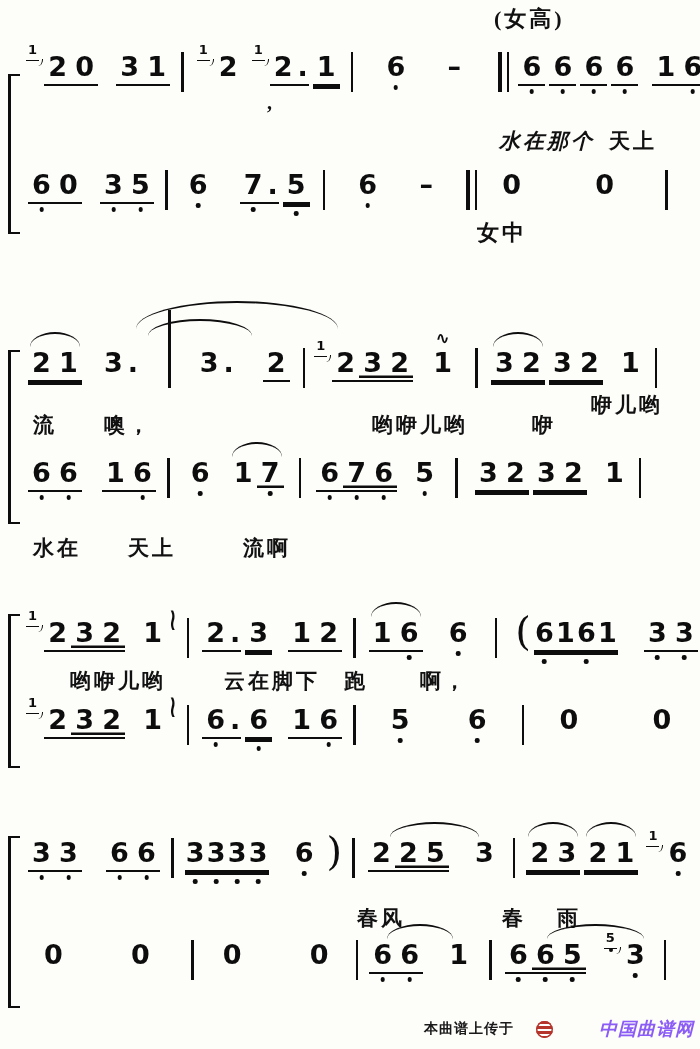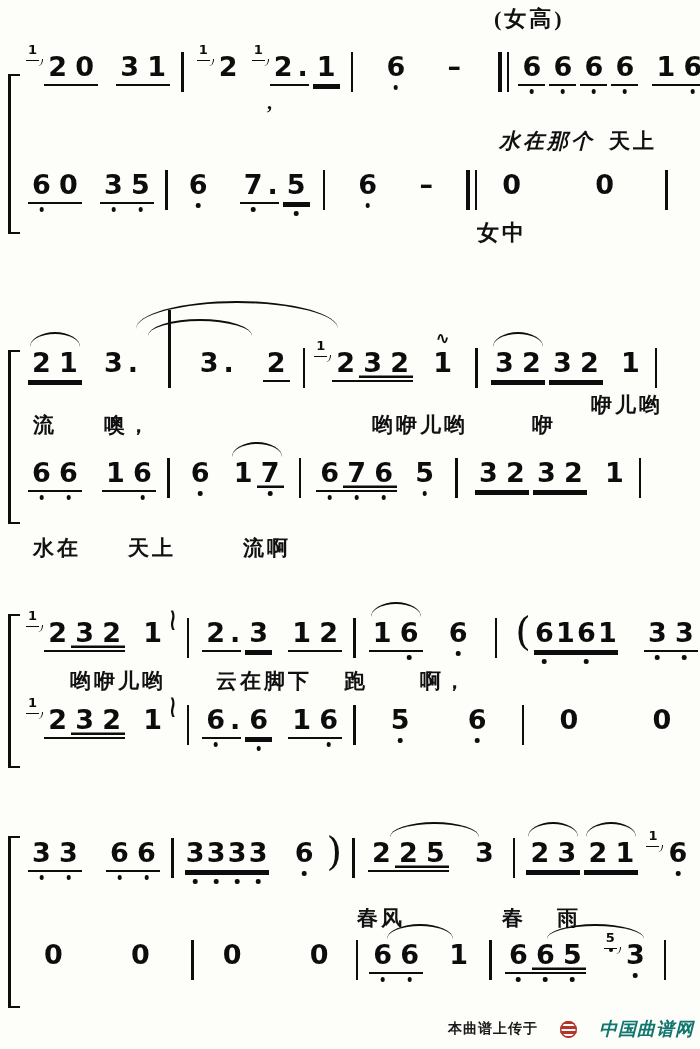--- a/index.html
+++ b/index.html
@@ -32,21 +32,21 @@
   .sysbracket{position:absolute;left:8px;width:9px;border-left:3.8px solid #0d0d0d;border-top:2.6px solid #0d0d0d;border-bottom:2.6px solid #0d0d0d;}
   .bigarc{position:absolute;border-top:2.8px solid #0d0d0d;border-radius:50% 50% 0 0/100% 100% 0 0;}
   
   .lyr{position:absolute;font:700 21px/26px "Liberation Serif",serif;letter-spacing:3px;white-space:nowrap;color:#111;}
   .pageno{position:absolute;top:1012px;left:0;right:0;text-align:center;font:400 22px/24px "DejaVu Serif",serif;letter-spacing:2px;}
   .wm{position:absolute;top:1019px;right:6px;display:flex;align-items:center;gap:22px;}
   .wm-pre{font:700 14px/18px "Liberation Serif",serif;color:#1a1a1a;letter-spacing:1px;}
   .wm-logo{width:17px;height:17px;border-radius:50%;background:
      repeating-linear-gradient(180deg,#b5342c 0 3px,#fff 3px 5px);
      box-shadow:inset 0 0 0 1.5px #b5342c;}
-  .wm-site{font:italic 800 18px/20px "Liberation Serif",serif;color:#0f766e;letter-spacing:1px;}
+  .wm-site{font:italic 800 18px/20px "Liberation Serif",serif;color:#8b5cf6;letter-spacing:1px;margin-left:24px;}
 </style>
 </head>
 <body>
 
 <div class="page">
   <div class="score">
 
     <div class="sysbracket" style="top:74px;height:156px;"></div>
     <div class="sysbracket" style="top:350px;height:170px;"></div>
     <div class="sysbracket" style="top:614px;height:150px;"></div>
@@ -328,21 +328,21 @@
           <span class="note">1</span>
         </div>
         <span class="sp" style="width: 22px;"></span>
         <div class="g u1">
           <span class="note lo">3</span>
           <span class="note lo">3</span>
         </div>
         <span class="sp" style="width: 4px;"></span>
       </div>
       <span class="lyr" style="left: 70px; top: 668px;">哟咿儿哟</span>
-      <span class="lyr" style="left: 216px; top: 668px;">云在脚下</span>
+      <span class="lyr" style="left: 224px; top: 668px;">云在脚下</span>
       <span class="lyr" style="left: 344px; top: 668px;">跑</span>
       <span class="lyr" style="left: 420px; top: 668px;">啊，</span>
       <div class="mrow" style="top: 705px; left: 26px;">
         <span class="grace">1</span>
         <div class="g u1">
           <span class="note">2</span>
           <span class="note u2">3</span>
           <span class="note u2">2</span>
         </div>
         <span class="sp" style="width: 10px;"></span>

